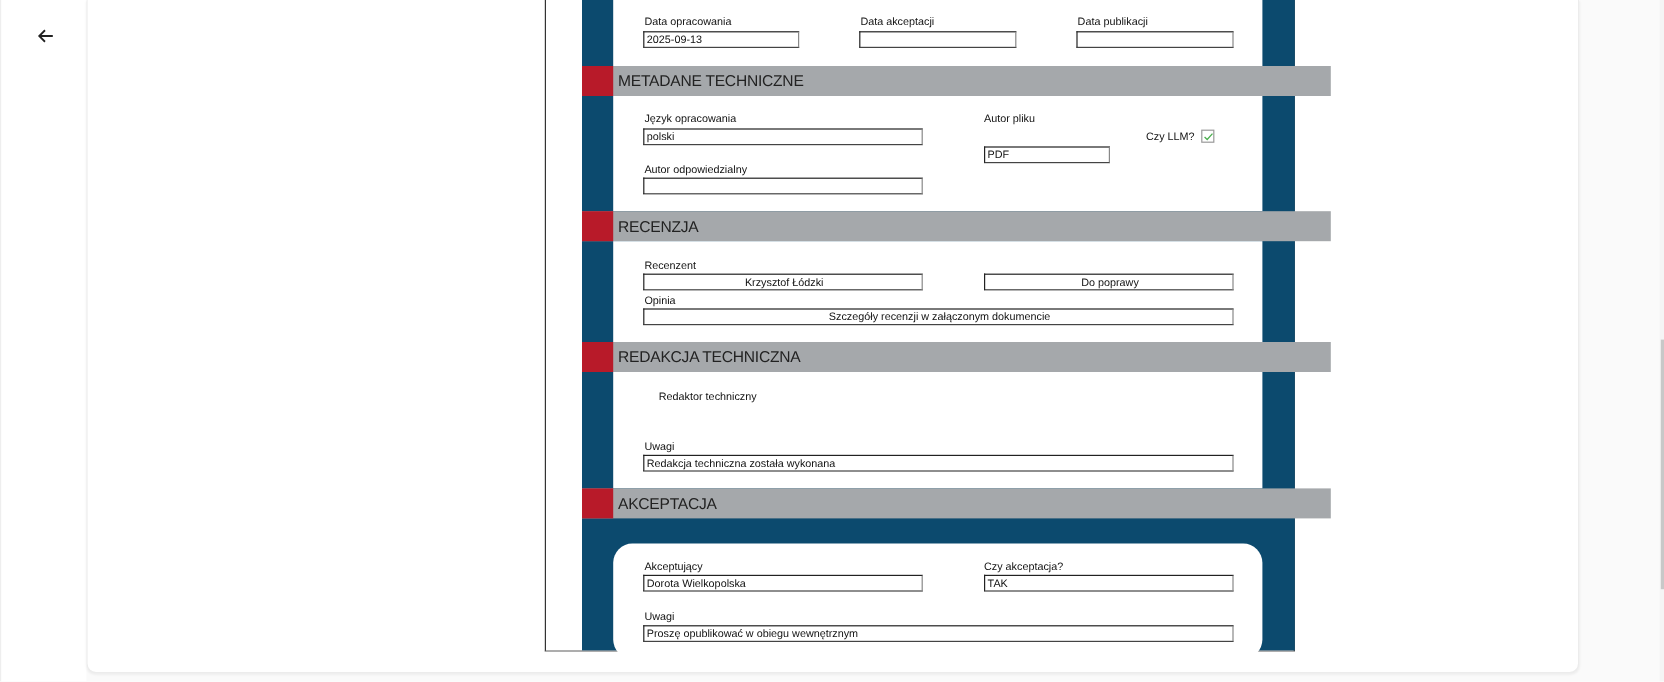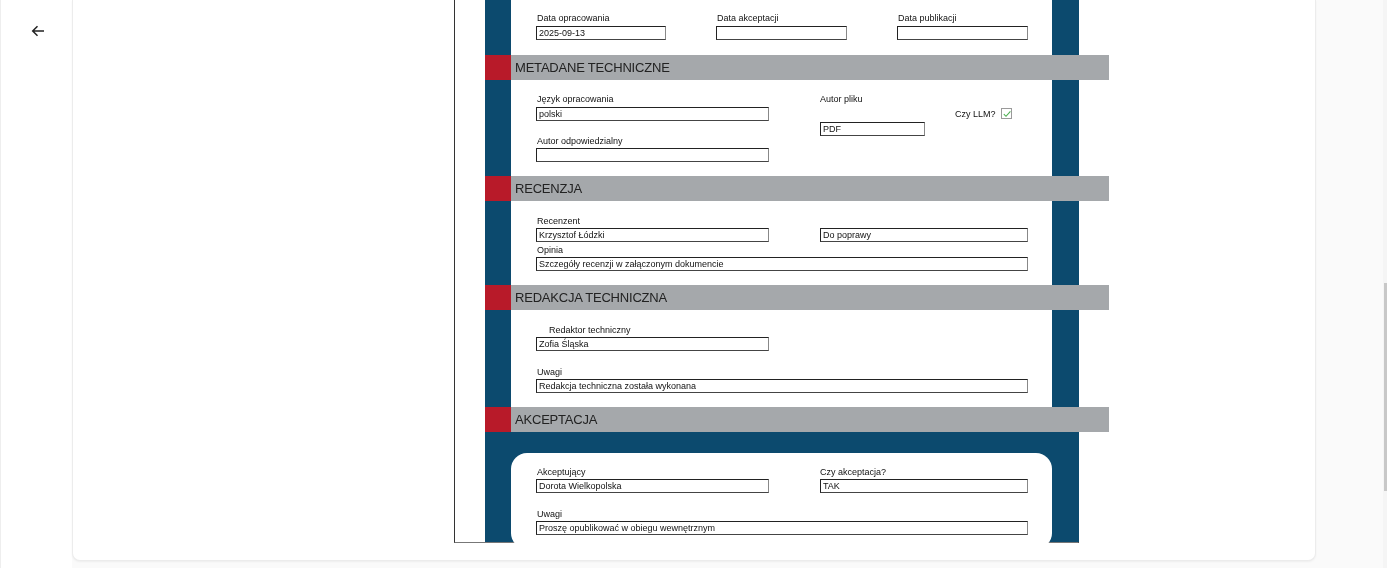--- a/index.html
+++ b/index.html
@@ -66,36 +66,35 @@
             </span>
           </div>
           <div class="lbl" style="left:26px;top:56px;">Autor odpowiedzialny</div>
           <div class="fld" style="left:25px;top:68px;width:233px;"></div>
         </div>
 
         <div class="sec-bar" style="top:176px;">
           <div class="sec-red"></div>
           <div class="sec-title">RECENZJA</div>
         </div>
-        <div class="panel" style="top:201px;height:84px;">
+        <div class="panel" style="top:201px;height:84px;text-align:center;">
           <div class="lbl" style="left:26px;top:15px;">Recenzent</div>
           <div class="fld" style="left:25px;top:27px;width:233px;">Krzysztof Łódzki</div>
           <div class="lbl" style="left:309px;top:33px;font-style:italic;">Ocena</div>
           <div class="fld" style="left:309px;top:27px;width:208px;">Do poprawy</div>
           <div class="lbl" style="left:26px;top:44px;">Opinia</div>
           <div class="fld" style="left:25px;top:56px;width:492px;">Szczegóły recenzji w załączonym dokumencie</div>
         </div>
 
         <div class="sec-bar" style="top:285px;">
           <div class="sec-red"></div>
           <div class="sec-title">REDAKCJA TECHNICZNA</div>
         </div>
         <div class="panel" style="top:310px;height:97px;">
           <div class="lbl" style="left:26px;top:15px;padding-left:12px;">Redaktor techniczny</div>
-          <div class="fld" style="left:25px;top:27px;width:233px;">Zofia Śląska</div>
           <div class="lbl" style="left:26px;top:57px;">Uwagi</div>
           <div class="fld" style="left:25px;top:69px;width:492px;">Redakcja techniczna została wykonana</div>
         </div>
 
         <div class="sec-bar" style="top:407px;">
           <div class="sec-red"></div>
           <div class="sec-title">AKCEPTACJA</div>
         </div>
         <div class="panel" style="top:453px;height:96px;border-radius:16px;">
           <div class="lbl" style="left:26px;top:14px;">Akceptujący</div>

